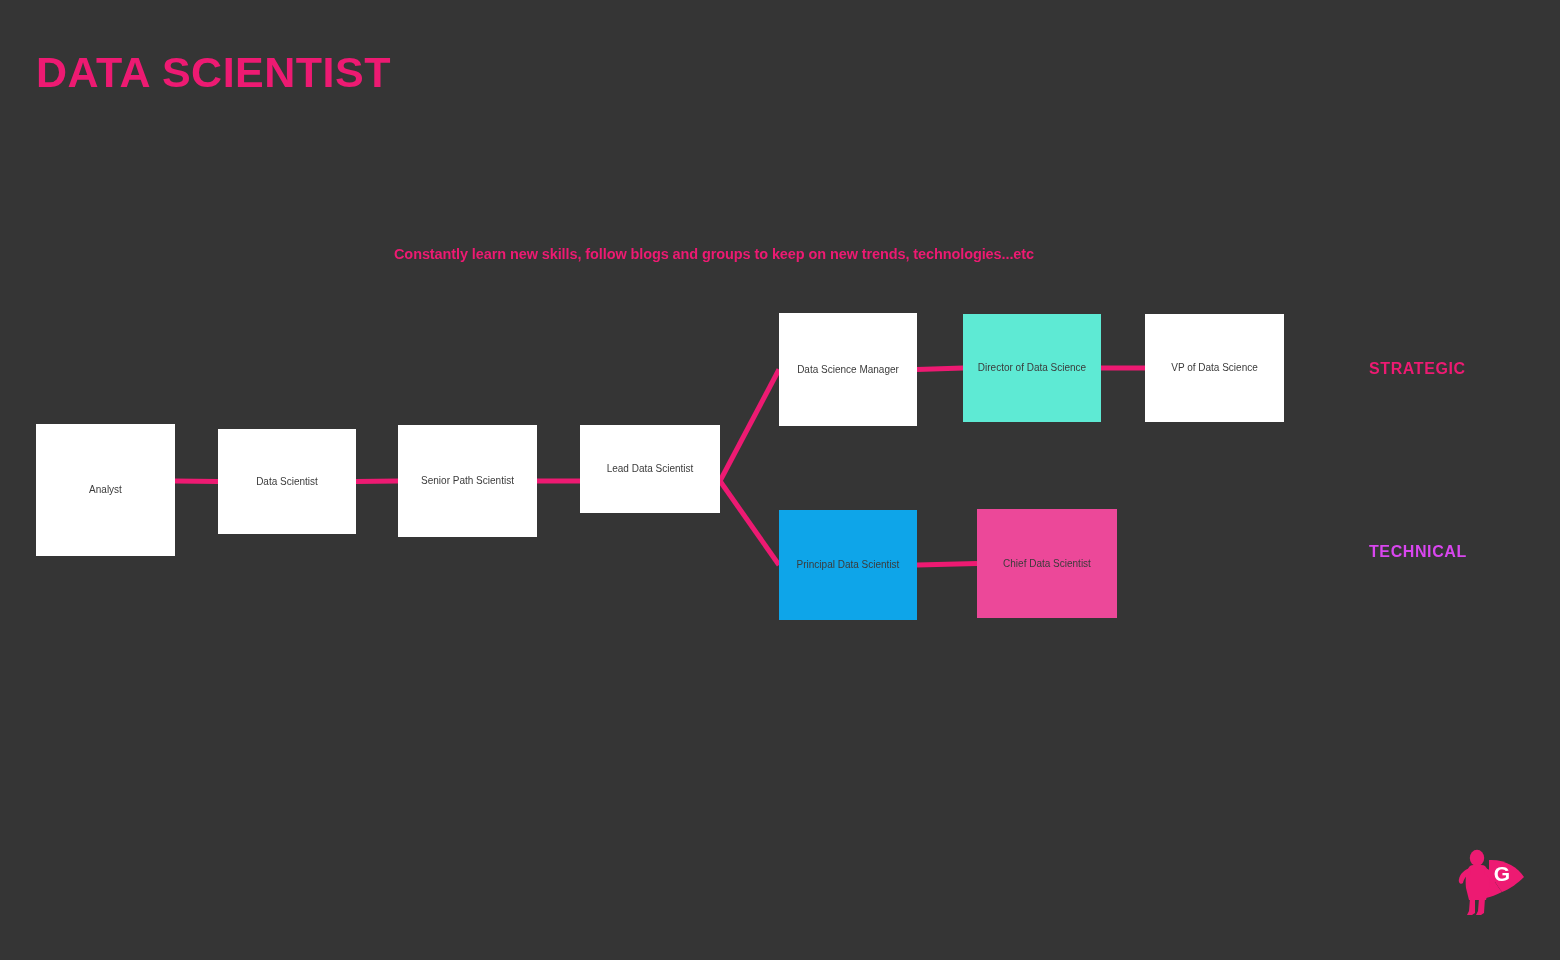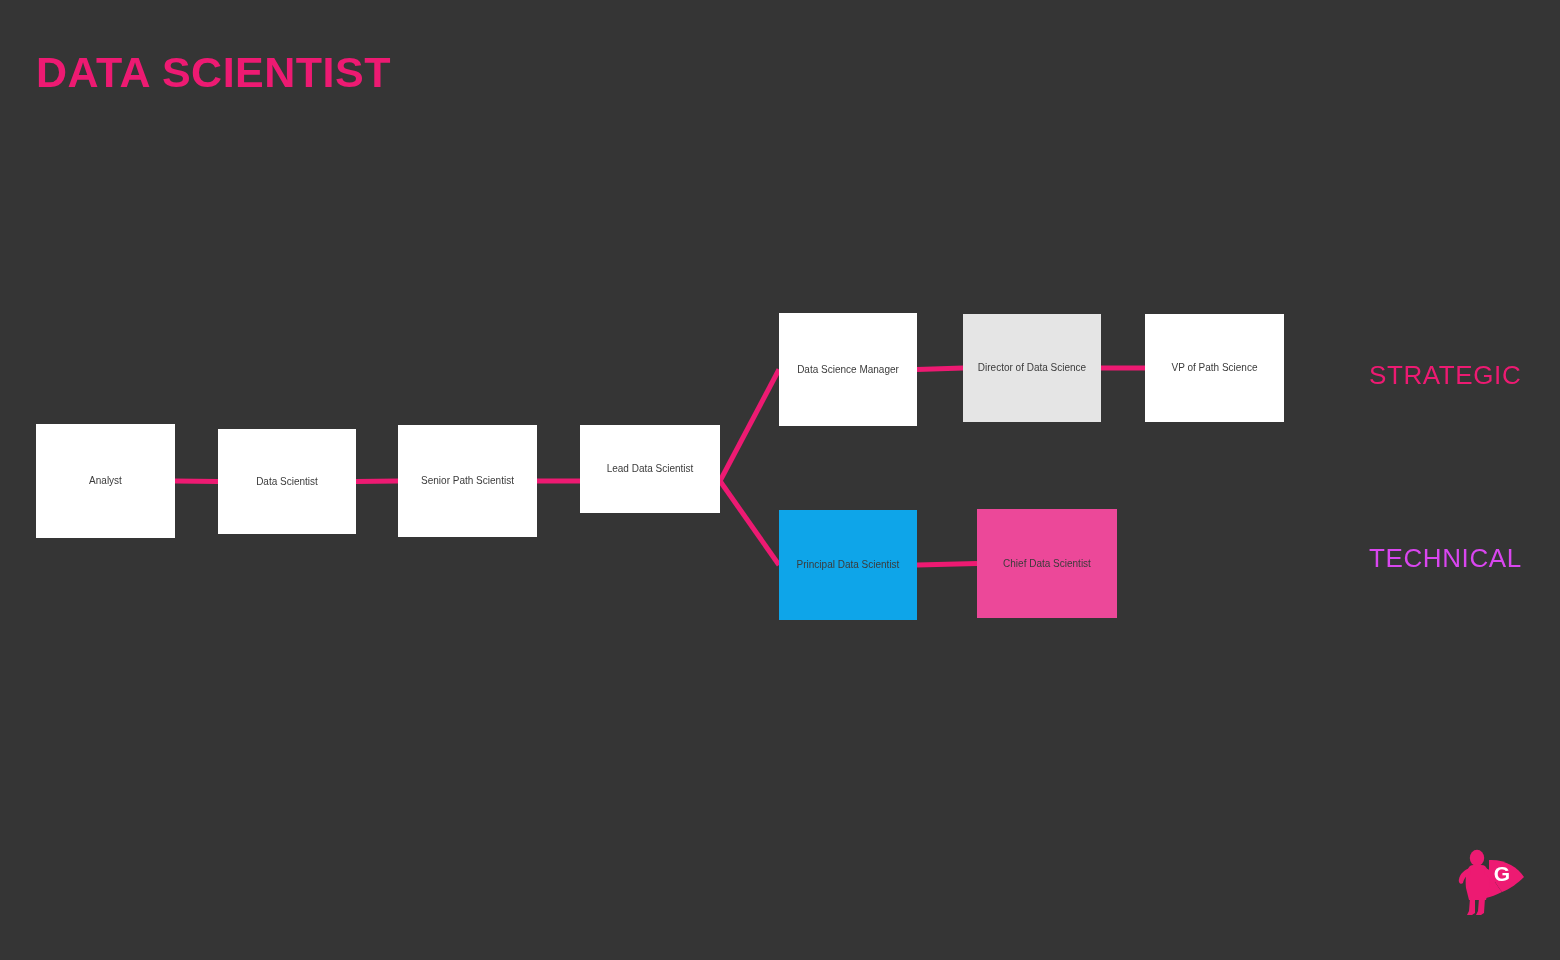--- a/index.html
+++ b/index.html
@@ -82,22 +82,22 @@
     font-size: 10px;
     color: #3B3B3B;
     line-height: 1.35;
     font-weight: normal;
     text-align: center;
   }
 
   
   .track-label {
     position: absolute;
-    font-size: 26px;
-    font-weight: normal;
+    font-size: 16px;
+    font-weight: bold;
     color: #ED1A72;
     letter-spacing: 0.6px;
     white-space: nowrap;
     text-align: center;
   }
 
   
   .logo {
     position: absolute;
     left: 1448px;
@@ -108,53 +108,54 @@
 </style>
 </head>
 <body>
 
 <div class="canvas">
 
   <div class="header">
     <div class="title">DATA SCIENTIST</div>
   </div>
 
+  <div class="annotation">Constantly learn new skills, follow blogs and groups to keep on new trends, technologies...etc</div>
 
   <svg class="wires" id="wire-layer" viewBox="0 0 1560 960">
       <line x1="175" y1="481" x2="218" y2="481.5" stroke="#ED1A72" stroke-width="5"></line>
       <line x1="356" y1="481.5" x2="398" y2="481" stroke="#ED1A72" stroke-width="5"></line>
       <line x1="537" y1="481" x2="580" y2="481" stroke="#ED1A72" stroke-width="5"></line>
       <line x1="720" y1="481" x2="779" y2="369.5" stroke="#ED1A72" stroke-width="5"></line>
       <line x1="720" y1="481" x2="779" y2="565" stroke="#ED1A72" stroke-width="5"></line>
       <line x1="917" y1="369.5" x2="963" y2="368" stroke="#ED1A72" stroke-width="5"></line>
       <line x1="1101" y1="368" x2="1145" y2="368" stroke="#ED1A72" stroke-width="5"></line>
       <line x1="917" y1="565" x2="977" y2="563.5" stroke="#ED1A72" stroke-width="5"></line>
     </svg>
 
   <div id="node-layer">
-      <div class="node" style="left: 36px; top: 424px; width: 139px; height: 114px; background: rgb(255, 255, 255);">
+      <div class="node" style="left: 36px; top: 424px; width: 139px; height: 132px; background: rgb(255, 255, 255);">
         <span class="node-label" style="color: rgb(59, 59, 59);">Analyst</span>
       </div>
       <div class="node" style="left: 218px; top: 429px; width: 138px; height: 105px; background: rgb(255, 255, 255);">
         <span class="node-label" style="color: rgb(59, 59, 59);">Data Scientist</span>
       </div>
       <div class="node" style="left: 398px; top: 425px; width: 139px; height: 112px; background: rgb(255, 255, 255);">
         <span class="node-label" style="color: rgb(59, 59, 59);">Senior Path Scientist</span>
       </div>
       <div class="node" style="left: 580px; top: 425px; width: 140px; height: 88px; background: rgb(255, 255, 255);">
         <span class="node-label" style="color: rgb(59, 59, 59);">Lead Data Scientist</span>
       </div>
       <div class="node" style="left: 779px; top: 313px; width: 138px; height: 113px; background: rgb(255, 255, 255);">
         <span class="node-label" style="color: rgb(59, 59, 59);">Data Science Manager</span>
       </div>
-      <div class="node" style="left: 963px; top: 314px; width: 138px; height: 108px; background: #e5e5e5;">
+      <div class="node" style="left: 963px; top: 314px; width: 138px; height: 108px; background: #5eead4;">
         <span class="node-label" style="color: rgb(59, 59, 59);">Director of Data Science</span>
       </div>
       <div class="node" style="left: 1145px; top: 314px; width: 139px; height: 108px; background: rgb(255, 255, 255);">
-        <span class="node-label" style="color: rgb(59, 59, 59);">VP of Path Science</span>
+        <span class="node-label" style="color: rgb(59, 59, 59);">VP of Data Science</span>
       </div>
       <div class="node" style="left: 779px; top: 510px; width: 138px; height: 110px; background: #0ea5e9;">
         <span class="node-label" style="color: rgb(59, 59, 59);">Principal Data Scientist</span>
       </div>
       <div class="node" style="left: 977px; top: 509px; width: 140px; height: 109px; background: #ec4899;">
         <span class="node-label" style="color: rgb(59, 59, 59);">Chief Data Scientist</span>
       </div>
     </div>
 
   <div id="track-layer">

